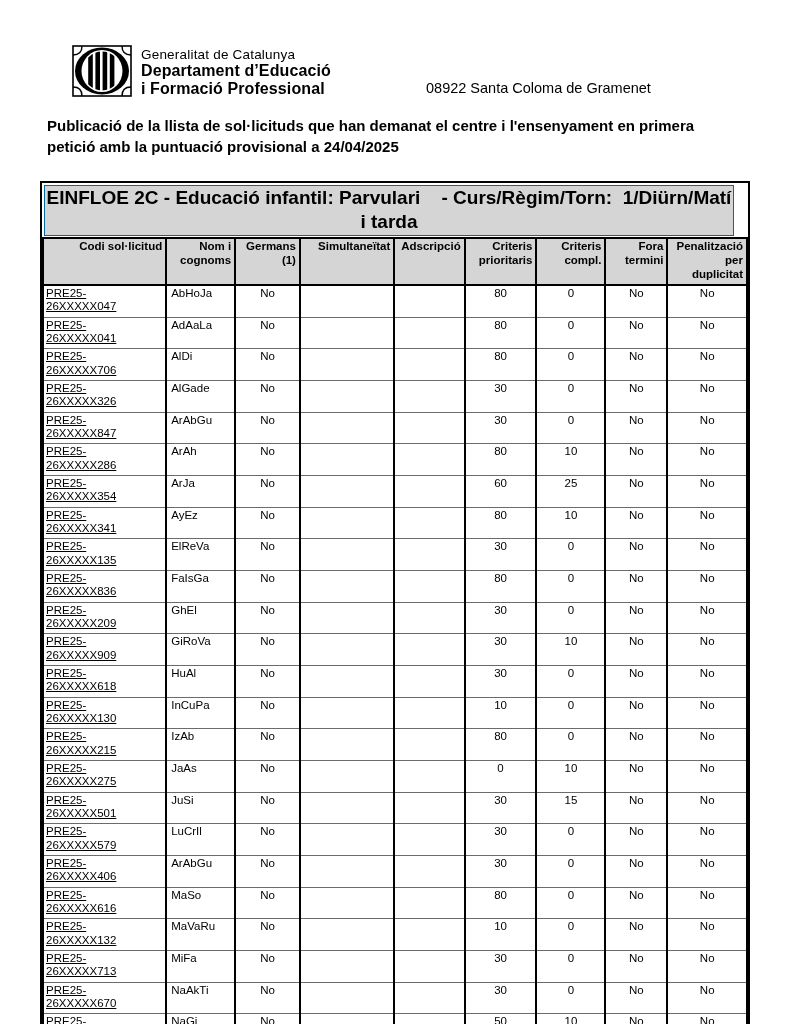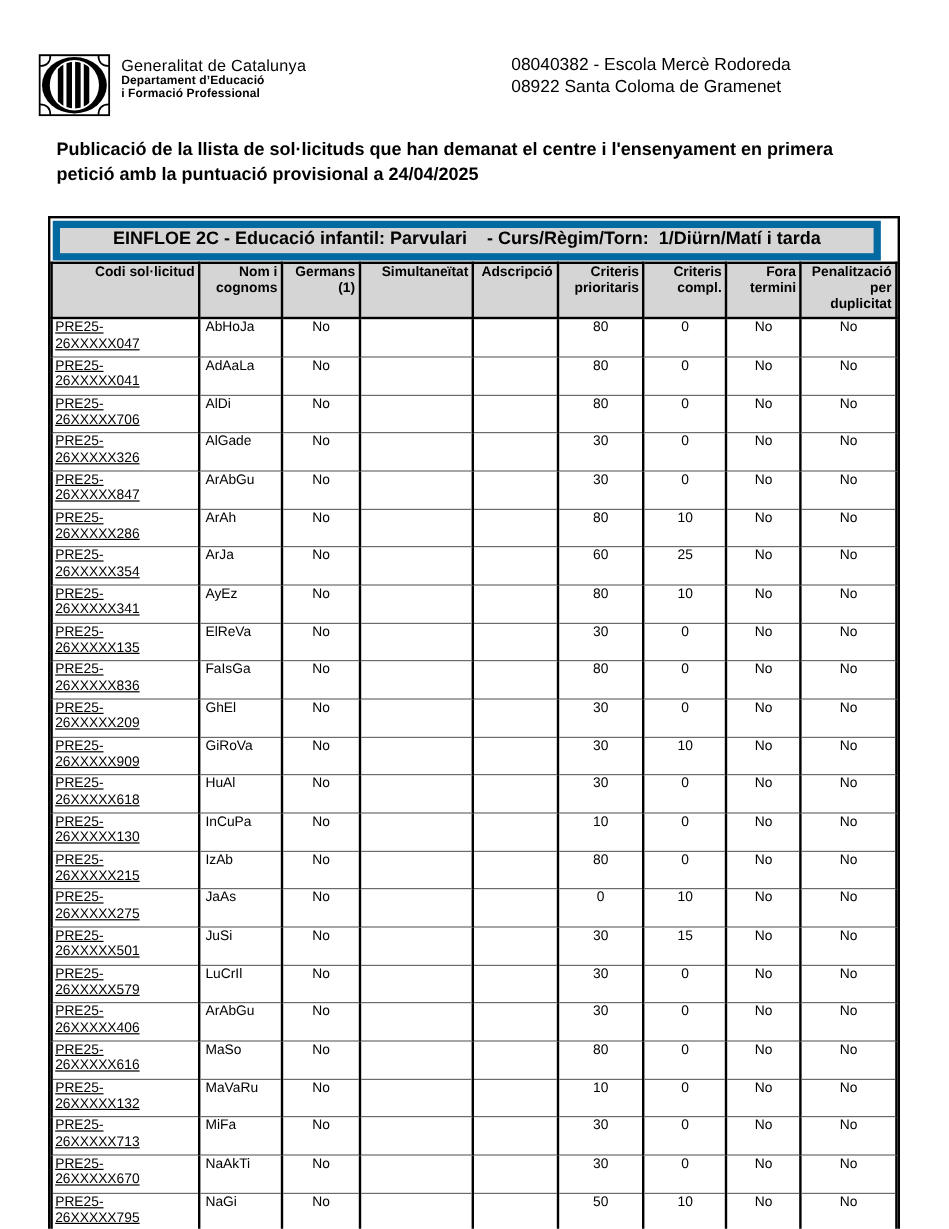--- a/index.html
+++ b/index.html
@@ -1,33 +1,33 @@
 <!DOCTYPE html>
 <html><head>
 <meta charset="utf-8">
 <style>
   html,body{margin:0;padding:0;}
   body{
     width:791px;height:1024px;background:#ffffff;color:#000;
     font-family:"Liberation Sans","DejaVu Sans",sans-serif;
     overflow:hidden;position:relative;
   }
-  .header{display:flex;align-items:flex-start;padding:45px 40px 0 32px;}
+  .header{display:flex;align-items:flex-end;padding:45px 40px 0 72px;}
   .org{display:flex;align-items:flex-start;gap:9px;}
   .org-logo svg{display:block;}
   .org-text{padding-top:2px;line-height:1.12;}
   .org-line1{font-size:13.5px;letter-spacing:.2px;}
-  .org-line2,.org-line3{font-size:10px;font-weight:bold;letter-spacing:.1px;}
+  .org-line2,.org-line3{font-size:16px;font-weight:bold;letter-spacing:.1px;}
   .school{margin-left:auto;width:325px;font-size:14.5px;line-height:1.3;}
   .doc-title{margin:17px 48px 0 47px;font-size:15px;font-weight:bold;line-height:1.4;max-width:706px;}
   .doc-title .t2{margin-top:1px;}
   .table-wrap{margin:24px 41px 0 40px;border:2px solid #000;background:#fff;}
   .band{
-    margin:2px 14px 1px 2px;border:6px solid #0369a1;background:#d5d5d5;
-    text-align:center;font-weight:bold;font-size:15px;padding:0 0 2px 0;
+    margin:2px 14px 1px 2px;border:1px solid #0369a1;background:#d5d5d5;
+    text-align:center;font-weight:bold;font-size:19px;padding:0 0 2px 0;
     white-space:pre-wrap;line-height:1.25;
   }
   table{width:100%;border-collapse:collapse;table-layout:fixed;}
   th{
     background:#d5d5d5;border:2px solid #000;font-size:11.5px;font-weight:bold;
     padding:1px 3px 3px;vertical-align:top;line-height:1.18;white-space:pre-line;
     text-align:right;
   }
   th.a-left{text-align:right;padding-left:4px;}
   td{
@@ -66,21 +66,20 @@
         </g>
       </svg>
     </div>
     <div class="org-text">
       <div class="org-line1">Generalitat de Catalunya</div>
       <div class="org-line2">Departament d’Educació</div>
       <div class="org-line3">i Formació Professional</div>
     </div>
   </div>
   <div class="school">
-    <div>08040382 - Escola Mercè Rodoreda</div>
     <div>08922 Santa Coloma de Gramenet</div>
   </div>
 </div>
 
 <div class="doc-title">
   <div class="t2">Publicació de la llista de sol·licituds que han demanat el centre i l'ensenyament en primera petició amb la puntuació provisional a 24/04/2025</div>
 </div>
 
 <div class="table-wrap">
   <div class="band">EINFLOE 2C - Educació infantil: Parvulari    - Curs/Règim/Torn:  1/Diürn/Matí i tarda</div>

